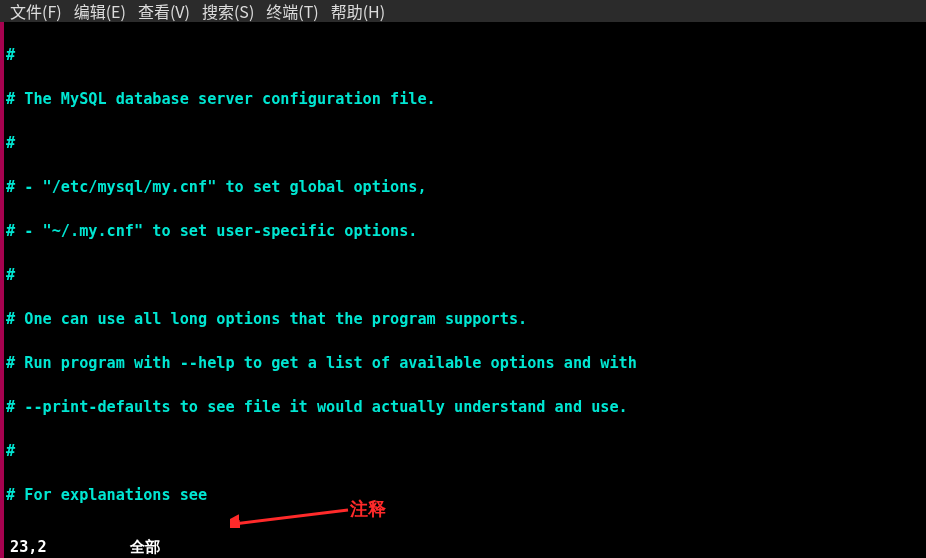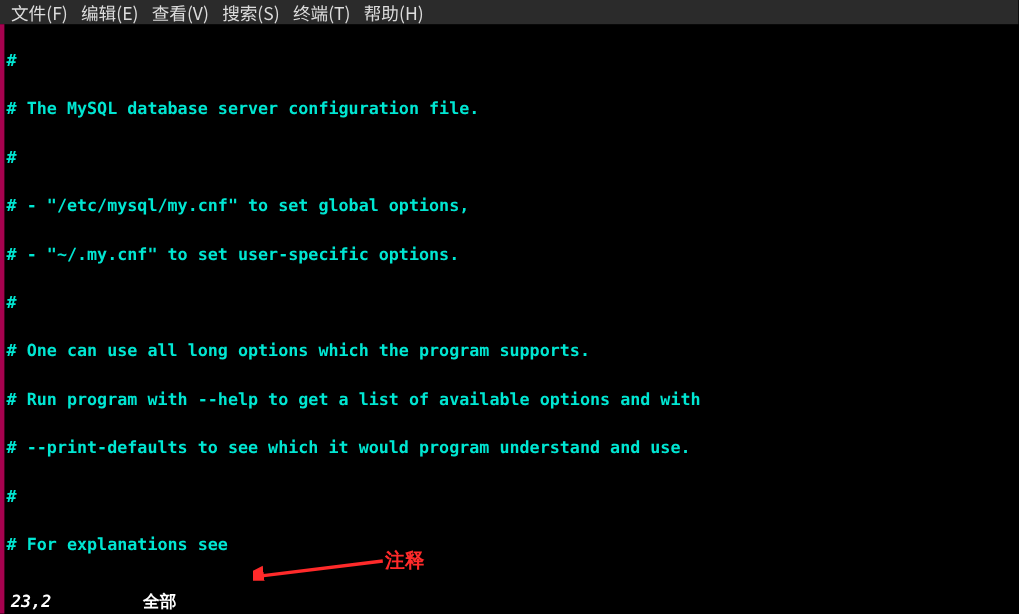--- a/index.html
+++ b/index.html
@@ -55,21 +55,21 @@
     position: absolute;
     left: 4px; right: 0; bottom: 0;
     height: 22px;
     color: #ffffff;
     font-weight: bold;
     display: flex;
     align-items: center;
     padding: 0 6px;
   }
   .status-left  { flex: 1; }
-  .status-mid   { width: 120px; text-align: left; font-style: italic; }
+  .status-mid   { width: 120px; text-align: left; }
   .status-right { width: 60px; text-align: left; }
   .line { display: block; height: 22px; }
   .ann-holder { position: absolute; left: 350px; top: 498px; }
 </style>
 </head>
 <body>
 
 <div class="menubar">
   <span>文件(F)</span>
   <span>编辑(E)</span>
@@ -81,23 +81,23 @@
 
 <div class="gutter"></div>
 
 <div class="editor">
 <span class="line comment">#</span>
 <span class="line comment"># The MySQL database server configuration file.</span>
 <span class="line comment">#</span>
 <span class="line comment"># - "/etc/mysql/my.cnf" to set global options,</span>
 <span class="line comment"># - "~/.my.cnf" to set user-specific options.</span>
 <span class="line comment">#</span>
-<span class="line comment"># One can use all long options which the program supports.</span>
+<span class="line comment"># One can use all long options that the program supports.</span>
 <span class="line comment"># Run program with --help to get a list of available options and with</span>
-<span class="line comment"># --print-defaults to see which it would program understand and use.</span>
+<span class="line comment"># --print-defaults to see file it would actually understand and use.</span>
 <span class="line comment">#</span>
 <span class="line comment"># For explanations see</span>
 
 
 
 
 
 
 
 

